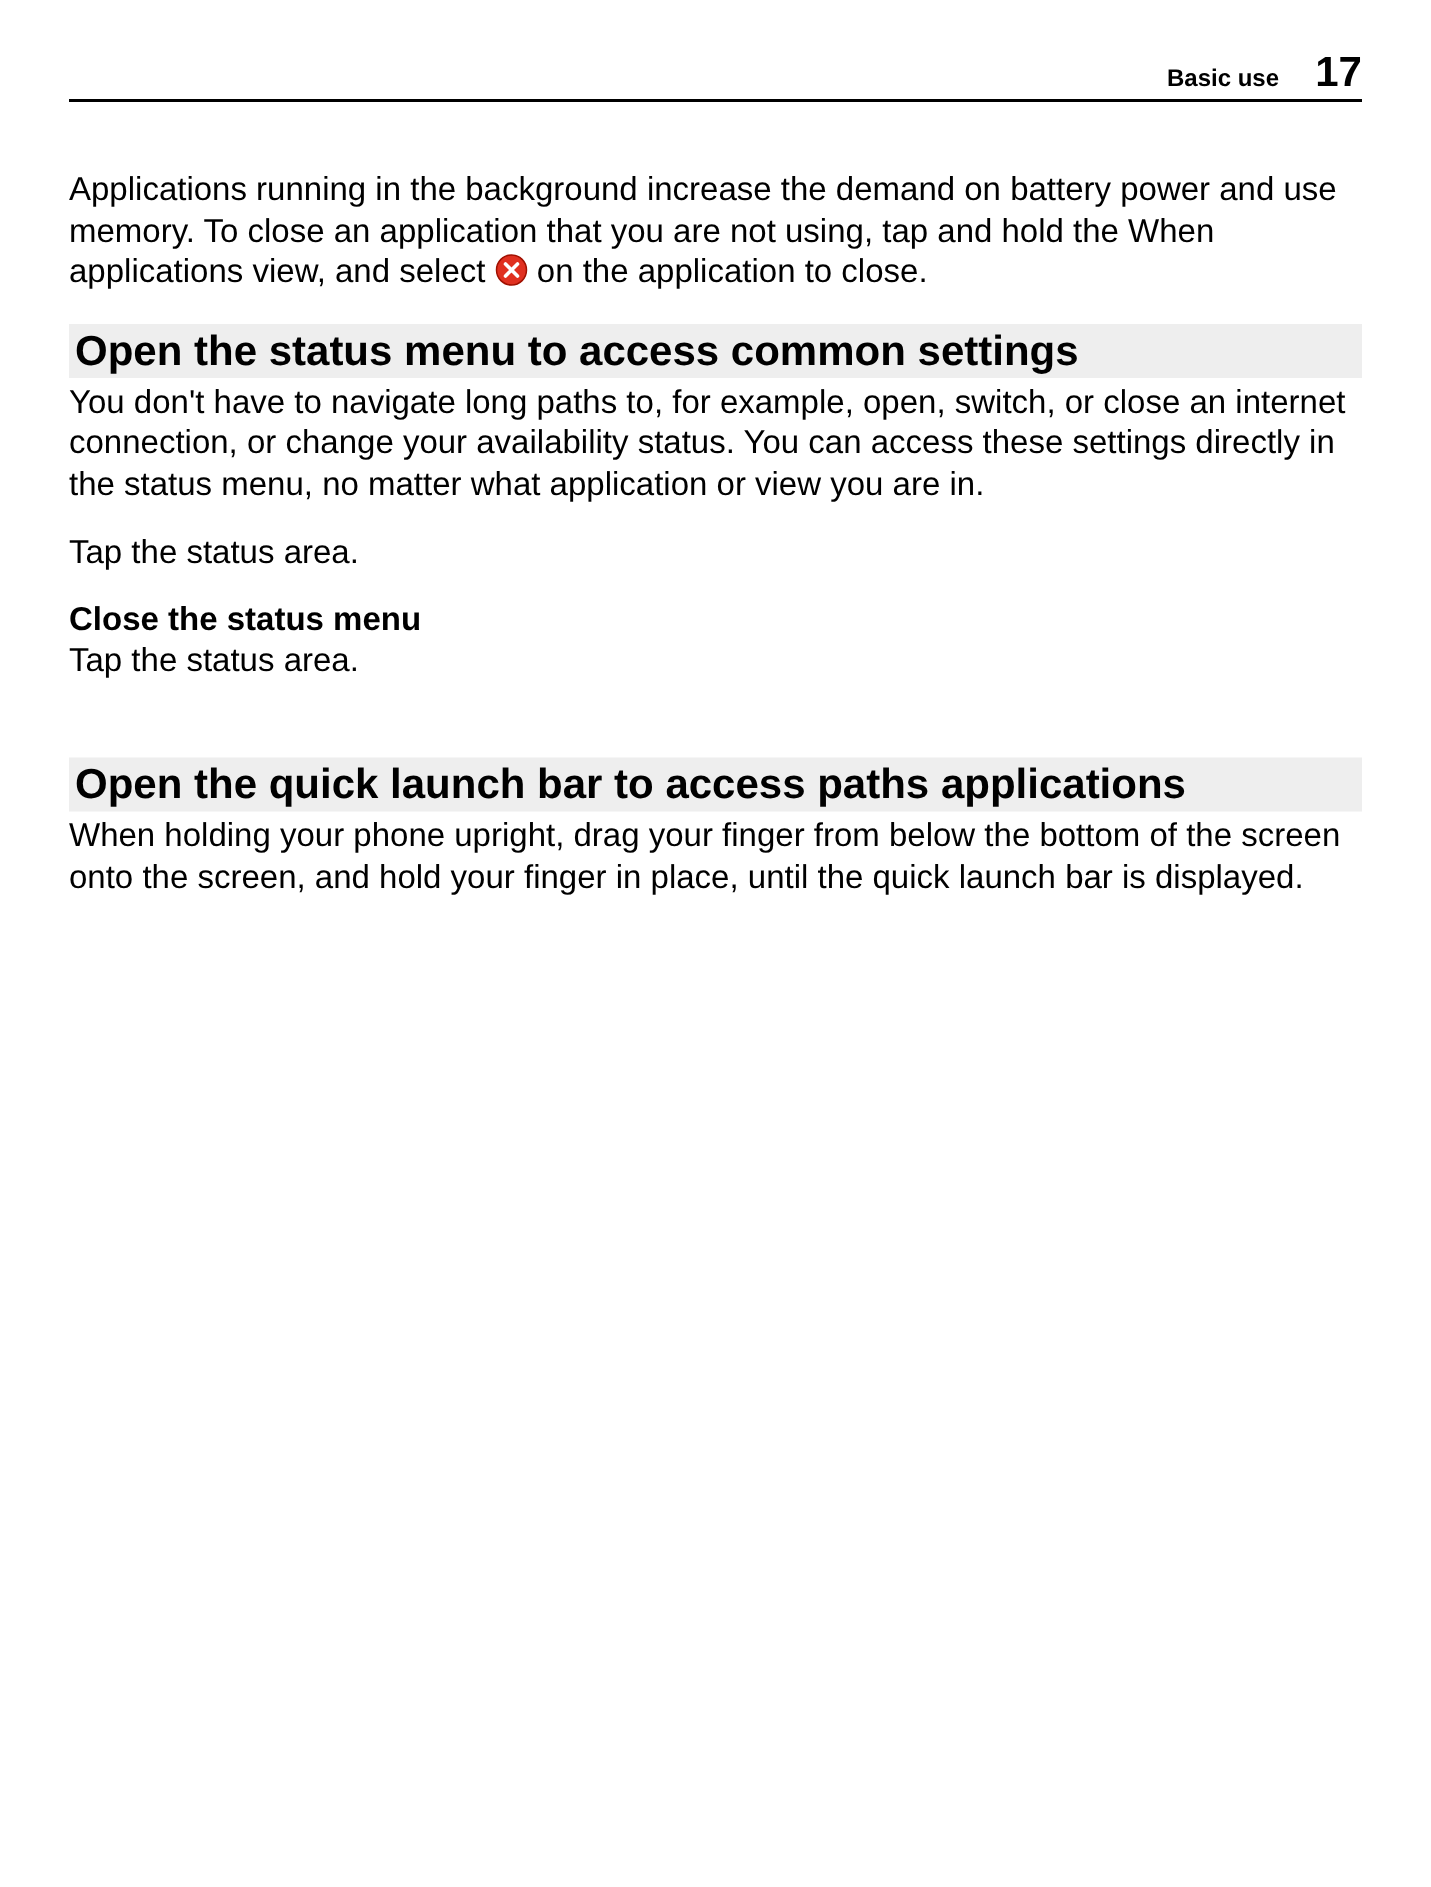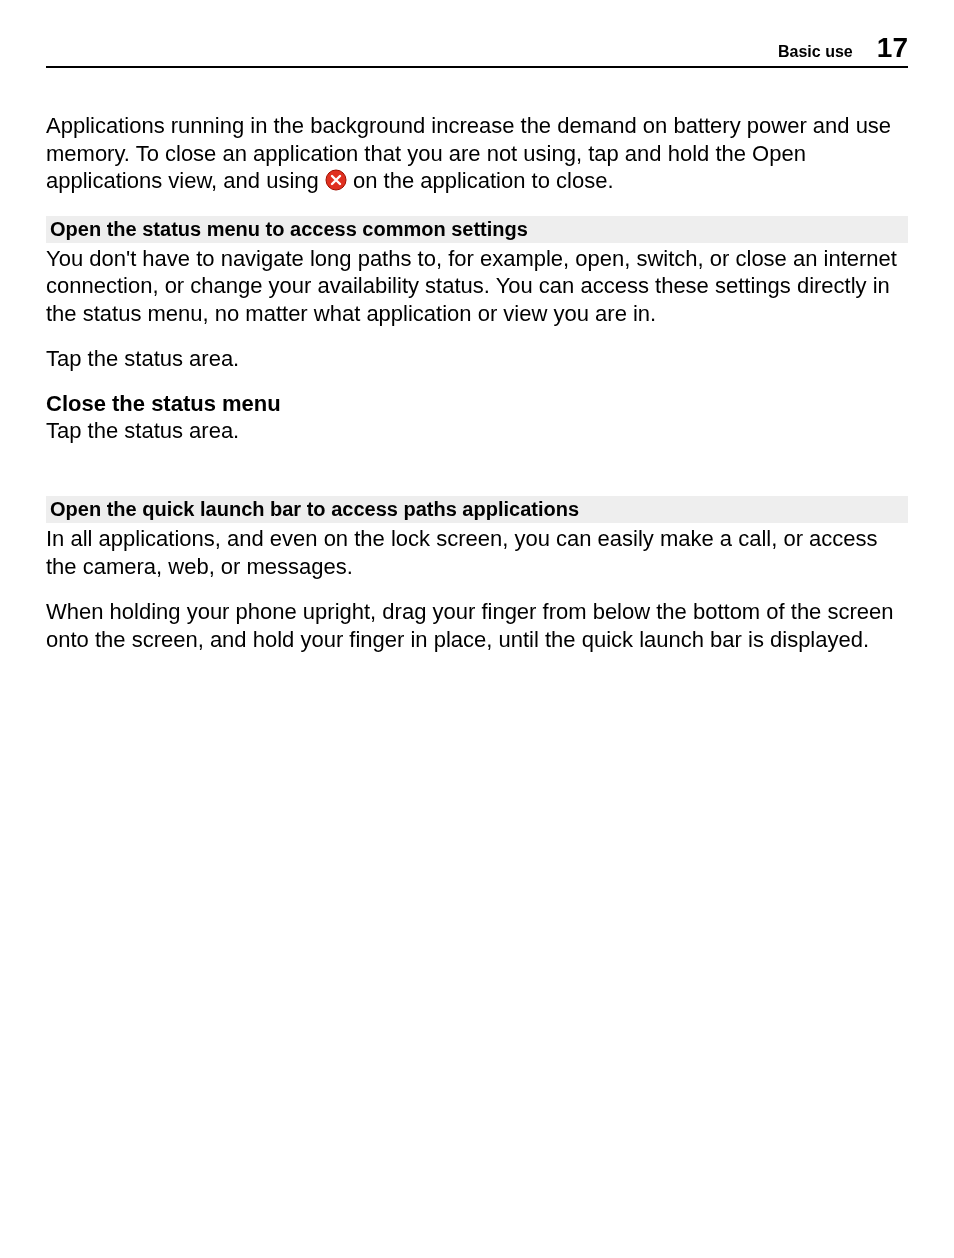--- a/index.html
+++ b/index.html
@@ -31,21 +31,21 @@
     font-size: 28px;
     display: inline-block;
   }
   p {
     margin: 0 0 18px 0;
     line-height: 1.25;
   }
   .section-heading {
     background: #eeeeee;
     font-weight: 700;
-    font-size: 20px;
+    font-size: 28px;
     padding: 2px 4px;
     margin: 8px 0 2px 0;
   }
   .subheading {
     font-weight: 700;
     margin: 14px 0 0 0;
   }
   .inline-icon {
     display: inline-block;
     vertical-align: -3px;
@@ -62,21 +62,21 @@
 <body>
 
 <div class="page">
 
   <div class="header">
     <span class="sec">Basic use</span>
     <span class="pg">17</span>
   </div>
 
   <p>
-    <span>Applications running in the background increase the demand on battery power and use memory. To close an application that you are not using, tap and hold the Open applications view, and using </span>
+    <span>Applications running in the background increase the demand on battery power and use memory. To close an application that you are not using, tap and hold the When applications view, and select </span>
     <span class="inline-icon">
       <svg width="22" height="22" viewBox="0 0 22 22">
         <circle cx="11" cy="11" r="10" fill="#e03020" stroke="#a01000" stroke-width="1"></circle>
         <path d="M7 7 L15 15 M15 7 L7 15" stroke="#fff" stroke-width="2.4" stroke-linecap="round"></path>
       </svg>
     </span>
     <span> on the application to close.</span>
   </p>
 
   <div class="section-heading">Open the status menu to access common settings</div>
@@ -86,17 +86,16 @@
 
   <p>Tap the status area.</p>
 
   <div class="subheading">Close the status menu</div>
   <p style="margin-top:0">Tap the status area.</p>
 
   <br>
 
   <div class="section-heading">Open the quick launch bar to access paths applications</div>
 
-  <p>In all applications, and even on the lock screen, you can easily make a call, or access the camera, web, or messages.</p>
 
   <p>When holding your phone upright, drag your finger from below the bottom of the screen onto the screen, and hold your finger in place, until the quick launch bar is displayed.</p>
 
 </div>
 
 </body></html>

